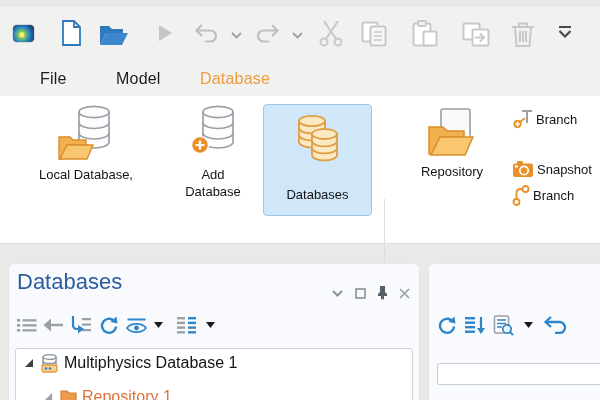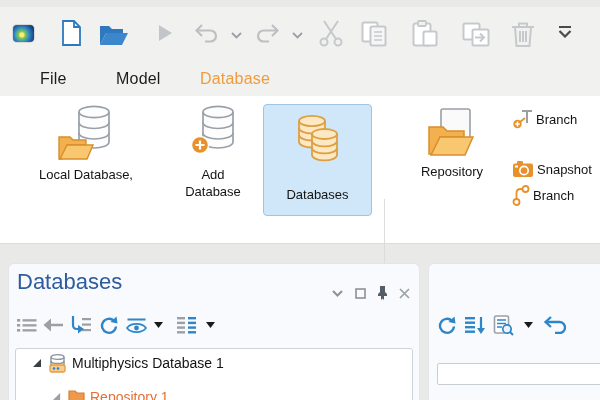--- a/index.html
+++ b/index.html
@@ -27,21 +27,21 @@
   .panel{position:absolute;top:263px;height:140px;background:#F8FAFD;border:1px solid #E1E5EA;
          border-bottom:none;border-radius:6px 6px 0 0;overflow:hidden;}
   #left-panel{left:8px;width:410px;}
   #right-panel{left:428px;width:180px;}
   .ptitle{position:absolute;top:5px;font-size:22px;color:#2D5C9E;white-space:nowrap;}
   .pctl{position:absolute;top:21px;width:16px;height:16px;display:flex;align-items:center;justify-content:center;}
   .ptool{position:absolute;top:50px;width:24px;height:22px;display:flex;align-items:center;justify-content:center;}
   .ddtri{font-size:0;}
   #tree-box{position:absolute;left:6px;top:84px;width:396px;height:60px;background:#fff;
             border:1px solid #CDD3DA;border-radius:3px;overflow:hidden;}
-  .trow{position:absolute;left:8px;width:100%;height:20px;font-size:14px;line-height:20px;}
+  .trow{position:absolute;left:0;width:100%;height:20px;font-size:16px;line-height:20px;}
   .trow .tlabel{position:absolute;white-space:nowrap;}
   #filter-input{position:absolute;left:8px;top:99px;width:170px;height:22px;border:1px solid #C7CDD4;
                 border-radius:2px;background:#fff;font-family:"Liberation Sans",sans-serif;font-size:13px;
                 padding:0 4px;box-sizing:border-box;outline:none;}
   
   #logo{width:21px;height:17px;border-radius:4px;
         background:radial-gradient(circle at 42% 58%, #ffe978 0 12%, #7ecb53 22%, #2e86c8 48%, #16356f 85%);
         box-shadow:0 0 0 1px #d8d8d8;}
   #qa-more-bar{display:block;width:12px;height:2px;background:#4a4a4a;margin-bottom:2px;}
   svg{display:block;}

